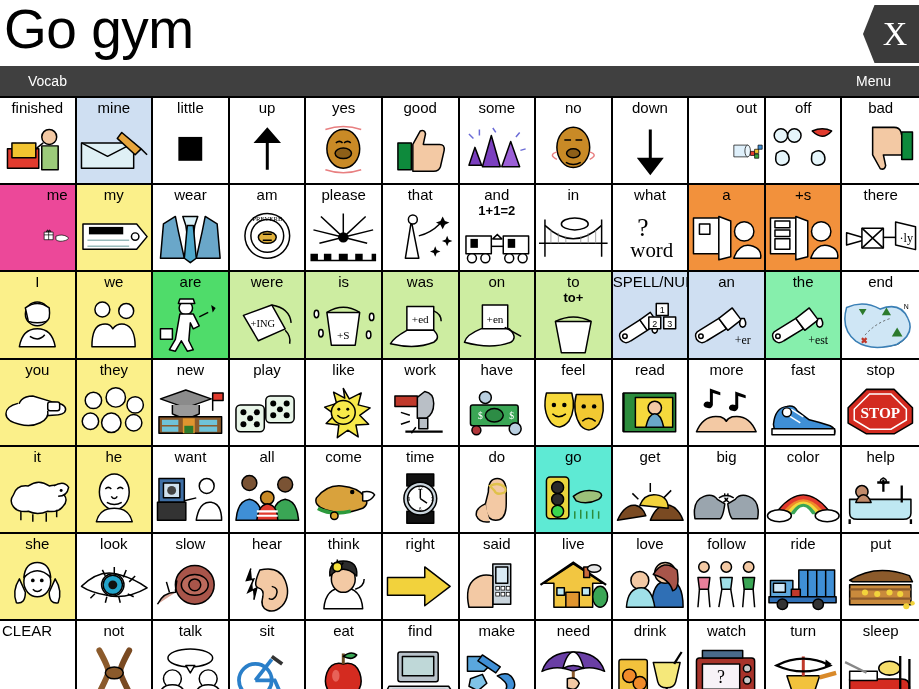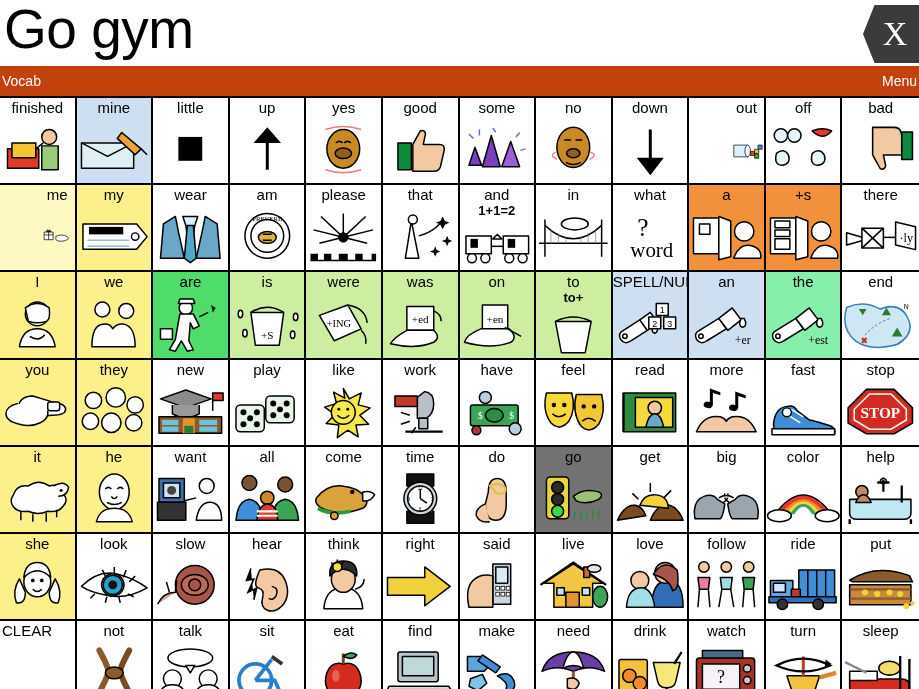--- a/index.html
+++ b/index.html
@@ -23,23 +23,23 @@
     background:#3b3b3b;color:#fff;
     clip-path:polygon(18% 0%,100% 0%,100% 100%,18% 100%,0% 50%);
     border-radius:7px;
     display:flex;align-items:center;justify-content:center;
     font-size:34px;font-family:"Liberation Serif","DejaVu Serif",serif;
     cursor:pointer;
   }
 
   
   .toolbar{
-    height:30px;flex:0 0 30px;background:#c2410c;
+    height:30px;flex:0 0 30px;background:#404040;
     display:flex;align-items:center;justify-content:space-between;
-    padding:0 2px;box-sizing:border-box;color:#ffffff;font-size:14px;
+    padding:0 28px;box-sizing:border-box;color:#ffffff;font-size:14px;
   }
   .toolbar span{cursor:pointer;}
 
   
   .grid{
     flex:1 1 auto;display:grid;
     grid-template-columns:repeat(12,1fr);
     grid-template-rows:repeat(7,1fr);
     background:#ffffff;
     border-top:2px solid #000;
@@ -207,21 +207,21 @@
       </div>
       <div class="cell" style="background: rgb(255, 255, 255);">
         <div class="lbl">bad</div>
         <div class="sym">
           <svg viewBox="0 0 100 70" width="100%" height="100%" preserveAspectRatio="xMidYMid meet">
             <path d="M40 42l10 18q6 2 7-4l-3-14h22q7 0 6-8l-5-22q-2-6-9-6H40z" fill="#f3c9a4" stroke="#000" stroke-width="2" stroke-linejoin="round"></path>
             <rect x="78" y="12" width="14" height="36" fill="#0e8a3c" stroke="#000" stroke-width="2" stroke-linejoin="round"></rect>
           </svg>
         </div>
       </div>
-      <div class="cell" style="background: #fef9c3; padding-left: 40px;">
+      <div class="cell" style="background: #ec4899; padding-left: 40px;">
         <div class="lbl">me</div>
         <div class="sym">
           <svg viewBox="0 0 100 70" width="100%" height="100%" preserveAspectRatio="xMidYMid meet">
             <rect x="12" y="22" width="26" height="22" fill="#fff" stroke="#000" stroke-width="2" stroke-linejoin="round"></rect>
             <path d="M25 22v22M12 30h26" stroke="#000" stroke-width="2" stroke-linejoin="round"></path>
             <path d="M18 22q4-12 8 0M32 22q-4-12-8 0" fill="#333" stroke="#000" stroke-width="2" stroke-linejoin="round"></path>
             <path d="M46 34q18-8 34 2 6 6-6 10-18 6-28-2z" fill="#fff" stroke="#000" stroke-width="2" stroke-linejoin="round"></path>
           </svg>
         </div>
       </div>
@@ -396,43 +396,43 @@
             <circle cx="44" cy="14" r="9" fill="#fff" stroke="#000" stroke-width="2" stroke-linejoin="round"></circle>
             <path d="M34 8h22l-2-6H36z" fill="#fff" stroke="#000" stroke-width="2" stroke-linejoin="round"></path>
             <path d="M36 22h18l8 16-8 4-4-8-2 24 6 12-8 2-8-14-8 14-8-2 8-14z" fill="#fff" stroke="#000" stroke-width="2" stroke-linejoin="round"></path>
             <rect x="10" y="42" width="16" height="14" fill="#fff" stroke="#000" stroke-width="2" stroke-linejoin="round"></rect>
             <path d="M62 26l12-6" stroke="#000" stroke-width="2" stroke-linejoin="round"></path>
             <path d="M78 10l6 4-4 6z" fill="#000"></path>
           </svg>
         </div>
       </div>
       <div class="cell" style="background: rgb(205, 237, 161);">
+        <div class="lbl">were</div>
+        <div class="sym">
+          <svg viewBox="0 0 100 70" width="100%" height="100%" preserveAspectRatio="xMidYMid meet">
+            <path d="M18 24l38-14 18 32-36 16z" fill="#fff" stroke="#000" stroke-width="2" stroke-linejoin="round"></path>
+            <text x="44" y="40" font-size="14" text-anchor="middle" font-family="serif">+ING</text>
+            <path d="M56 10q24 4 26 24" fill="none" stroke="#000" stroke-width="2" stroke-linejoin="round"></path>
+            <path d="M74 44q8 8 6 18" fill="none" stroke="#000" stroke-width="2" stroke-linejoin="round"></path>
+          </svg>
+        </div>
+      </div>
+      <div class="cell" style="background: rgb(205, 237, 161);">
         <div class="lbl">is</div>
         <div class="sym">
           <svg viewBox="0 0 100 70" width="100%" height="100%" preserveAspectRatio="xMidYMid meet">
             <path d="M28 20h44l-6 44H34z" fill="#fff" stroke="#000" stroke-width="2" stroke-linejoin="round"></path>
             <path d="M28 20q22-14 44 0" fill="none" stroke="#000" stroke-width="2" stroke-linejoin="round"></path>
             <text x="50" y="56" font-size="15" text-anchor="middle" font-family="serif">+S</text>
             <g fill="#fff" stroke="#000" stroke-width="2" stroke-linejoin="round">
               <ellipse cx="14" cy="22" rx="3" ry="5"></ellipse>
               <ellipse cx="88" cy="26" rx="3" ry="5"></ellipse>
               <ellipse cx="20" cy="48" rx="3" ry="5"></ellipse>
               <ellipse cx="84" cy="50" rx="3" ry="5"></ellipse>
             </g>
-          </svg>
-        </div>
-      </div>
-      <div class="cell" style="background: rgb(205, 237, 161);">
-        <div class="lbl">were</div>
-        <div class="sym">
-          <svg viewBox="0 0 100 70" width="100%" height="100%" preserveAspectRatio="xMidYMid meet">
-            <path d="M18 24l38-14 18 32-36 16z" fill="#fff" stroke="#000" stroke-width="2" stroke-linejoin="round"></path>
-            <text x="44" y="40" font-size="14" text-anchor="middle" font-family="serif">+ING</text>
-            <path d="M56 10q24 4 26 24" fill="none" stroke="#000" stroke-width="2" stroke-linejoin="round"></path>
-            <path d="M74 44q8 8 6 18" fill="none" stroke="#000" stroke-width="2" stroke-linejoin="round"></path>
           </svg>
         </div>
       </div>
       <div class="cell" style="background: rgb(205, 237, 161);">
         <div class="lbl">was</div>
         <div class="sym">
           <svg viewBox="0 0 100 70" width="100%" height="100%" preserveAspectRatio="xMidYMid meet">
             <path d="M32 12h36v32H32z" fill="#fff" stroke="#000" stroke-width="2" stroke-linejoin="round"></path>
             <text x="50" y="34" font-size="15" text-anchor="middle" font-family="serif">+ed</text>
             <path d="M32 44q-18 10-22 18 34 8 58-2 10-6 0-16z" fill="#fff" stroke="#000" stroke-width="2" stroke-linejoin="round"></path>
@@ -769,21 +769,21 @@
       <div class="cell" style="background: rgb(255, 255, 255);">
         <div class="lbl">do</div>
         <div class="sym">
           <svg viewBox="0 0 100 70" width="100%" height="100%" preserveAspectRatio="xMidYMid meet">
             <path d="M38 26q0-18 12-18t12 18v16q0 22-14 22T34 42z" fill="#f3c9a4" stroke="#000" stroke-width="2" stroke-linejoin="round"></path>
             <path d="M34 42q-14 6-12 16 4 10 18 8" fill="#f3c9a4" stroke="#000" stroke-width="2" stroke-linejoin="round"></path>
             <path d="M40 18q12-6 20 2 4 6-4 8-8 2-10-4z" fill="none" stroke="#e0c14a" stroke-width="3"></path>
           </svg>
         </div>
       </div>
-      <div class="cell" style="background: #737373;">
+      <div class="cell" style="background: #5eead4;">
         <div class="lbl">go</div>
         <div class="sym">
           <svg viewBox="0 0 100 70" width="100%" height="100%" preserveAspectRatio="xMidYMid meet">
             <rect x="14" y="6" width="30" height="56" rx="5" fill="#e8d43c" stroke="#000" stroke-width="2" stroke-linejoin="round"></rect>
             <circle cx="29" cy="20" r="8" fill="#2a2a2a" stroke="#000" stroke-width="2" stroke-linejoin="round"></circle>
             <circle cx="29" cy="36" r="8" fill="#2a2a2a" stroke="#000" stroke-width="2" stroke-linejoin="round"></circle>
             <circle cx="29" cy="52" r="8" fill="#3ad64f" stroke="#000" stroke-width="2" stroke-linejoin="round"></circle>
             <path d="M50 32q14-12 34-6 8 4 0 10-16 8-30 2z" fill="#9cc07a" stroke="#000" stroke-width="2" stroke-linejoin="round"></path>
             <g stroke="#2c8c3c" stroke-width="2">
               <path d="M52 62v-10M60 62v-12M68 62v-10M76 62v-12M84 62v-10"></path>

